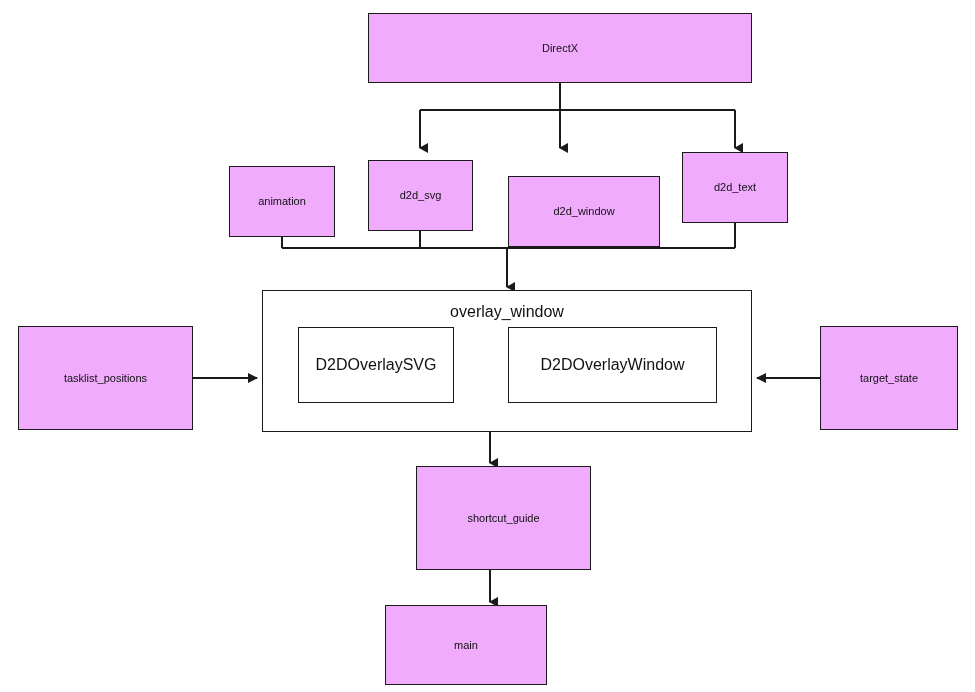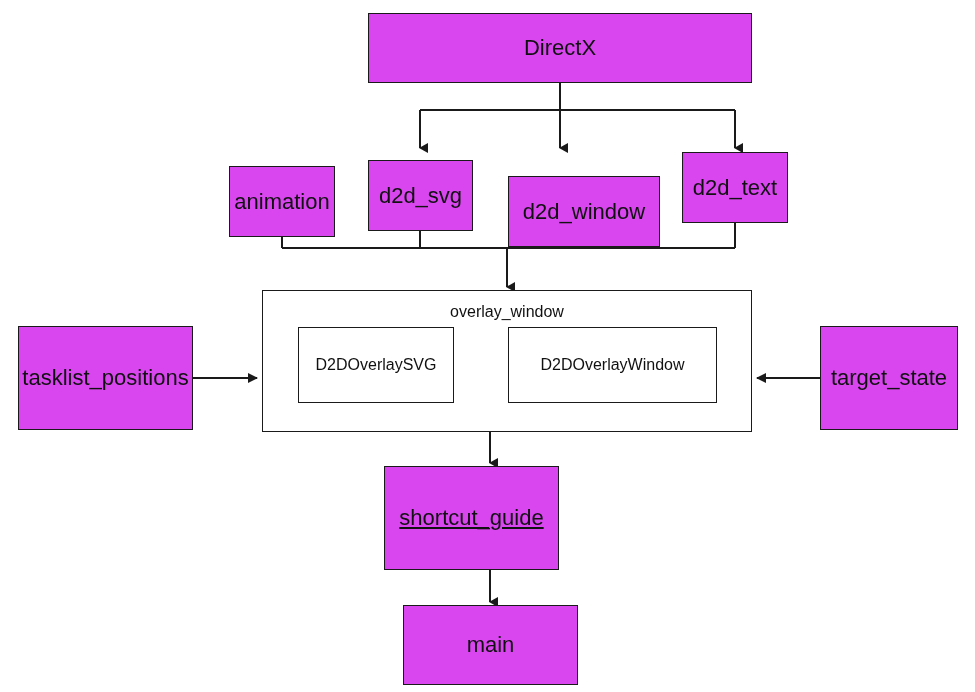--- a/index.html
+++ b/index.html
@@ -23,27 +23,27 @@
     left: 0;
     top: 0;
     width: 975px;
     height: 692px;
     pointer-events: none;
   }
   .node {
     position: absolute;
     box-sizing: border-box;
     border: 1.6px solid #1a1a1a;
-    background: #d946ef;
+    background: #f0abfc;
     display: flex;
     align-items: center;
     justify-content: center;
     color: #111111;
     font-family: "Liberation Sans", sans-serif;
-    font-size: 22px;
+    font-size: 11px;
     line-height: 1.15;
     white-space: nowrap;
   }
   .node-label {
     display: block;
     text-align: center;
   }
   .group-node {
     position: absolute;
     box-sizing: border-box;
@@ -144,25 +144,25 @@
   </div>
 
   <div class="node" id="node-tasklist_positions" style="left: 18px; top: 326px; width: 175px; height: 104px;">
     <span class="node-label">tasklist_positions</span>
   </div>
 
   <div class="node" id="node-target_state" style="left: 820px; top: 326px; width: 138px; height: 104px;">
     <span class="node-label">target_state</span>
   </div>
 
-  <div class="node" id="node-shortcut_guide" style="left: 384px; top: 466px; width: 175px; height: 104px; text-decoration: underline;">
+  <div class="node" id="node-shortcut_guide" style="left: 416px; top: 466px; width: 175px; height: 104px;">
     <span class="node-label">shortcut_guide</span>
   </div>
 
-  <div class="node" id="node-main" style="left: 403px; top: 605px; width: 175px; height: 80px;">
+  <div class="node" id="node-main" style="left: 385px; top: 605px; width: 162px; height: 80px;">
     <span class="node-label">main</span>
   </div>
 
   <div class="group-node" id="group-overlay_window" style="left: 262px; top: 290px; width: 490px; height: 142px;">
     <span class="group-title">overlay_window</span>
   </div>
 
   <div class="inner-node" id="node-d2doverlaysvg" style="left: 298px; top: 327px; width: 156px; height: 76px;">
     <span class="node-label">D2DOverlaySVG</span>
   </div>

